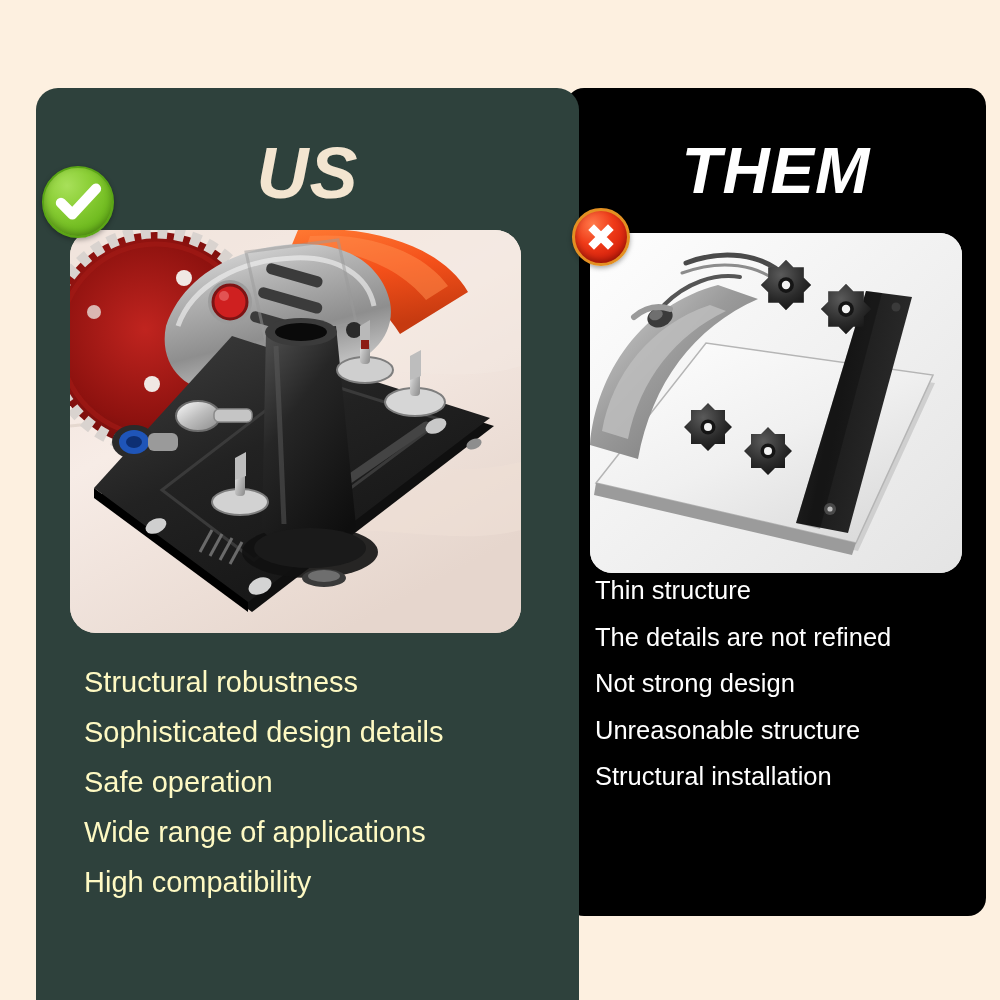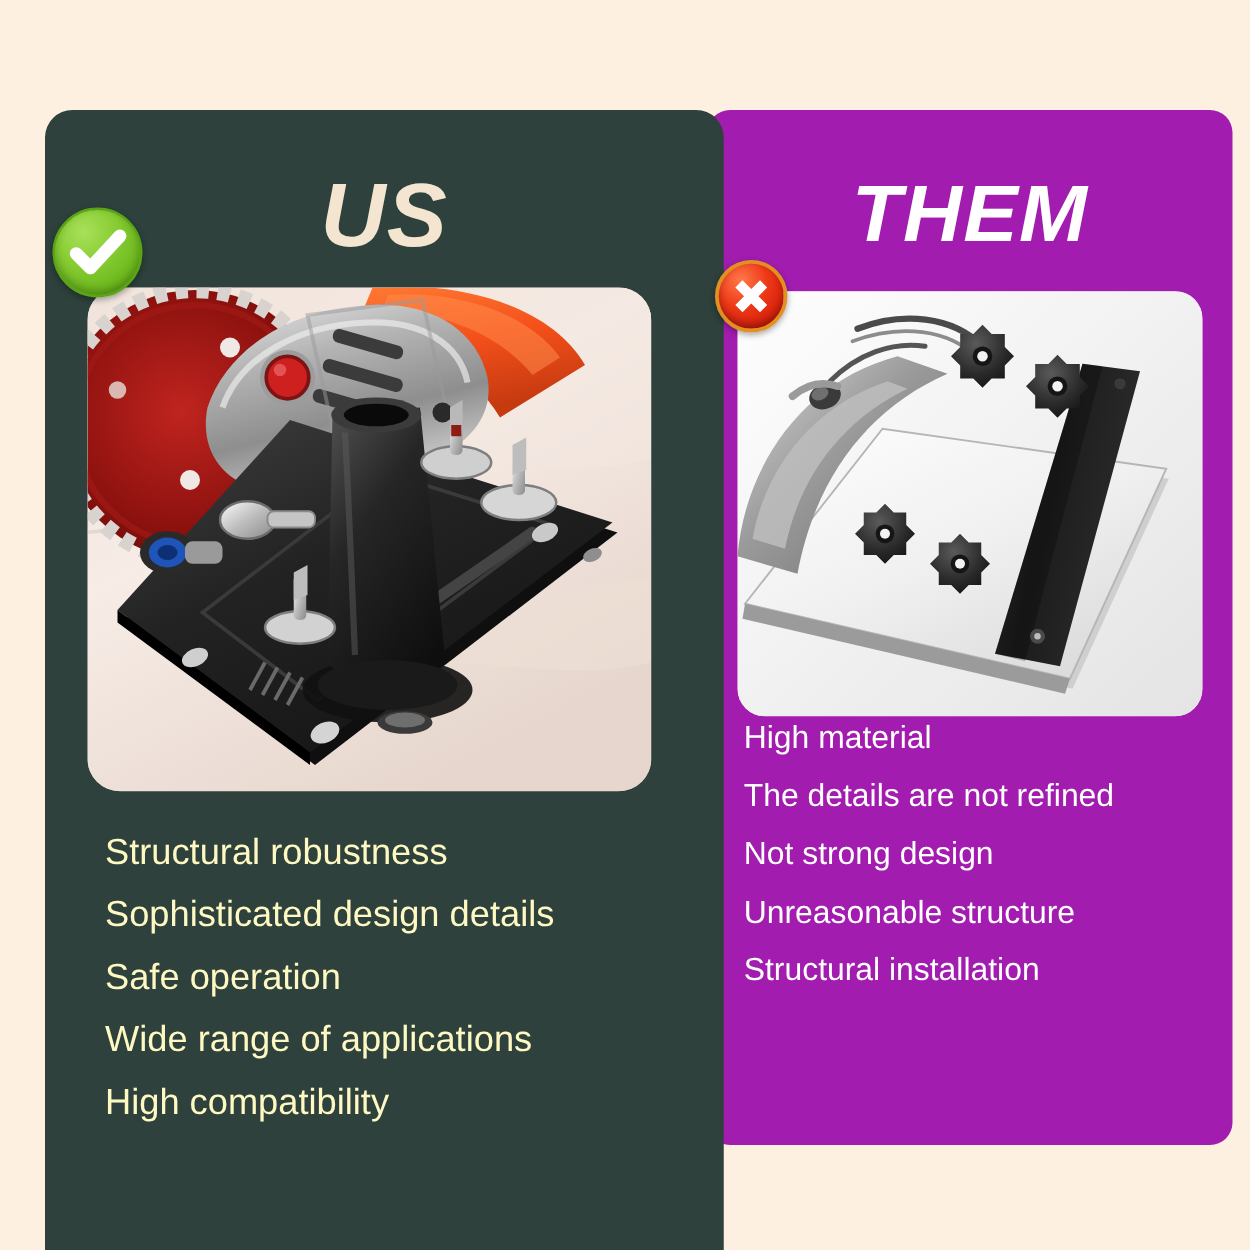--- a/index.html
+++ b/index.html
@@ -7,21 +7,21 @@
     width:1000px; height:1000px;
     font-family:"Liberation Sans", sans-serif;
     background:#fdf0e0;
     overflow:hidden;
   }
   .stage { position:relative; width:1000px; height:1000px; background:#fdf0e0; }
 
   
   .card-them {
     position:absolute; left:566px; top:88px; width:420px; height:828px;
-    background:#a21caf;
+    background:#000000;
     border-radius:18px;
     z-index:1;
   }
   .title-them {
     position:absolute; left:0; right:0; top:46px;
     text-align:center;
     font-size:64px; font-weight:bold; font-style:italic;
     letter-spacing:1px;
     color:#ffffff;
     transform:scaleX(1.02);
@@ -167,21 +167,21 @@
             <circle r="7.5" fill="#151515"></circle>
               <circle r="4" fill="#f2f2f2"></circle>
           </g>
         </g>
 
         <polygon points="6,250 266,310 262,322 4,262" fill="#9b9b9b"></polygon>
       </svg>
     </div>
 
     <div class="list-them">
-      <div class="li">High material</div>
+      <div class="li">Thin structure</div>
       <div class="li">The details are not refined</div>
       <div class="li">Not strong design</div>
       <div class="li">Unreasonable structure</div>
       <div class="li">Structural installation</div>
     </div>
   </div>
 
   <div class="card-us">
 
     <div class="title-us">US</div>

